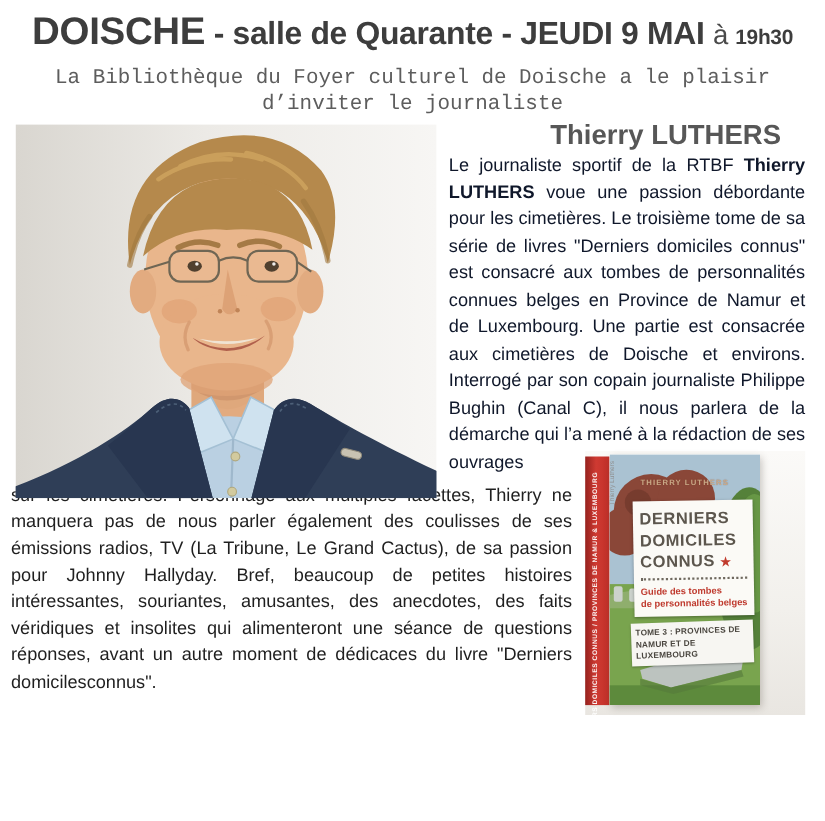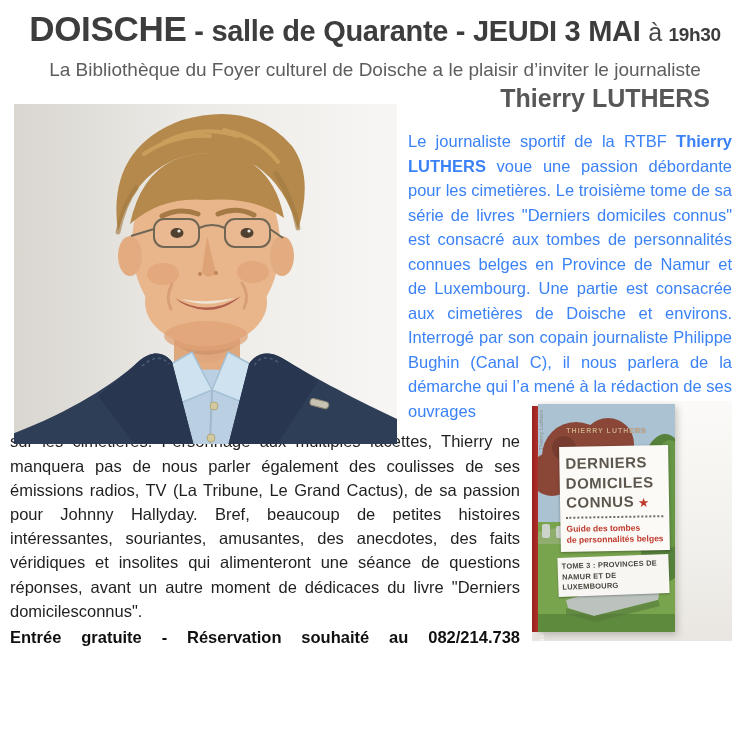--- a/index.html
+++ b/index.html
@@ -5,55 +5,55 @@
   html,body{margin:0;padding:0;background:#ffffff;}
   body{width:750px;height:746px;font-family:"Liberation Sans",sans-serif;-webkit-font-smoothing:antialiased;}
   .page{position:relative;width:750px;height:746px;overflow:hidden;background:#ffffff;}
 
   
   .title{margin:10px 6px 0;text-align:center;color:#3d3d3d;font-weight:bold;line-height:1.1;letter-spacing:-0.3px;white-space:nowrap;}
   .t-city{font-size:35px;margin-top:48px;}
   .t-mid{font-size:29px;}
   .t-at{font-size:25px;font-weight:normal;color:#4a4a4a;}
   .t-time{font-size:19px;}
-  .subtitle{margin:9px 10px 0;text-align:center;color:#5d5d5d;font-size:19px;line-height:1.3;}
+  .subtitle{margin:9px 10px 0;text-align:center;color:#5d5d5d;font-size:19px;line-height:1.3;font-family:Liberation Mono, monospace;}
   .guest{margin:3px 40px 0 0;text-align:right;color:#575757;font-size:25px;font-weight:bold;line-height:1.05;}
 
   
   .content{position:relative;margin:0 18px 0 10px;}
   .portrait{position:absolute;left:4px;top:-25px;width:383px;height:340px;overflow:hidden;}
   .portrait svg{display:block;}
 
-  .para-a{margin:18px 0 0 398px;font-size:16.5px;line-height:24.5px;color:#3b82f6;text-align:justify;}
+  .para-a{margin:2px 0 0 398px;font-size:16.5px;line-height:24.5px;color:#0f172a;text-align:justify;}
   .main-text{margin-top:6px;}
   .para-b{margin:0;font-size:16.5px;line-height:24.2px;color:#1f1f1f;text-align:justify;}
   .entry-line{margin:2px 0 0;font-size:16.5px;line-height:24px;color:#101010;font-weight:bold;text-align:justify;text-align-last:justify;}
 
   
   .book-float{float:right;width:200px;height:240px;margin:-28px 0 6px 12px;position:relative;}
   .book-visual{position:absolute;inset:0;background:linear-gradient(180deg,#fbfaf8 0%,#f2f0ec 60%,#e9e6e1 100%);}
   .spine{position:absolute;left:0;top:5px;width:22px;height:226px;background:linear-gradient(90deg,#96221e 0%,#cf3a32 45%,#c23029 100%);}
   .spine-label{position:absolute;left:7px;top:14px;writing-mode:vertical-rl;transform:rotate(180deg);font-size:6px;font-weight:bold;color:rgba(255,255,255,0.95);letter-spacing:0.5px;white-space:nowrap;}
-  .cover{position:absolute;left:6px;top:3px;width:137px;height:228px;overflow:hidden;box-shadow:2px 3px 7px rgba(60,50,40,0.28);}
+  .cover{position:absolute;left:22px;top:3px;width:137px;height:228px;overflow:hidden;box-shadow:2px 3px 7px rgba(60,50,40,0.28);}
   .cover svg{display:block;}
   .cover-edge-author{position:absolute;left:0;top:6px;writing-mode:vertical-rl;transform:rotate(180deg);font-size:6px;color:#8f8f8f;white-space:nowrap;}
   .cover-author{position:absolute;left:0;top:23px;width:100%;text-align:center;font-size:7px;font-weight:bold;letter-spacing:1px;color:rgba(205,175,140,0.95);text-shadow:0 0 1px rgba(120,60,40,0.6);}
   .cover-titlebox{position:absolute;left:22px;top:42px;width:97px;background:#fbfaf6;padding:7px 6px 6px;box-shadow:0 1px 3px rgba(0,0,0,0.35);transform:rotate(-1deg);}
   .bt{font-size:15px;font-weight:bold;color:#5c564d;letter-spacing:0.5px;line-height:1.3;white-space:nowrap;}
   .bt .star{color:#c03a2c;font-size:11px;}
   .dots{border-top:2px dotted #6f695f;margin:4px 0 5px;}
   .tagline{color:#bf3a2e;font-weight:bold;font-size:8.5px;line-height:1.35;}
   .tome-chip{position:absolute;left:20px;top:152px;width:103px;background:#f7f6f2;padding:4px 4px 3px;font-size:7.5px;font-weight:bold;color:#4a463f;line-height:1.4;box-shadow:0 1px 2px rgba(0,0,0,0.3);transform:rotate(-2deg);letter-spacing:0.2px;}
 </style>
 </head>
 <body>
 
 <div class="page">
 
-  <h1 class="title"><span class="t-city">DOISCHE</span><span class="t-mid"> - salle de Quarante - JEUDI 3 MAI </span><span class="t-at">à </span><span class="t-time">19h30</span></h1>
+  <h1 class="title"><span class="t-city">DOISCHE</span><span class="t-mid"> - salle de Quarante - JEUDI 9 MAI </span><span class="t-at">à </span><span class="t-time">19h30</span></h1>
 
   <div class="subtitle">La Bibliothèque du Foyer culturel de Doische a le plaisir d’inviter le journaliste</div>
 
   <div class="guest">Thierry LUTHERS</div>
 
   <div class="content">
 
     <div class="portrait">
       <svg width="383" height="340" viewBox="0 0 383 340" xmlns="http://www.w3.org/2000/svg">
         <defs>
@@ -179,18 +179,17 @@
             <div class="tome-chip">
               <div>TOME 3 : PROVINCES DE</div>
               <div>NAMUR ET DE LUXEMBOURG</div>
             </div>
           </div>
         </div>
       </div>
 
       <p class="para-b">sur les cimetières.  Personnage aux multiples facettes,  Thierry ne manquera pas de nous parler également des coulisses de ses émissions radios, TV (La Tribune, Le Grand Cactus), de sa passion pour Johnny Hallyday. Bref, beaucoup de petites histoires intéressantes, souriantes, amusantes, des anecdotes, des faits véridiques et insolites qui alimenteront une séance de questions réponses, avant un autre moment de dédicaces du livre "Derniers domicilesconnus".</p>
 
-      <p class="entry-line">Entrée gratuite - Réservation souhaité au 082/214.738</p>
 
     </div>
   </div>
 
 </div>
 
 </body></html>

